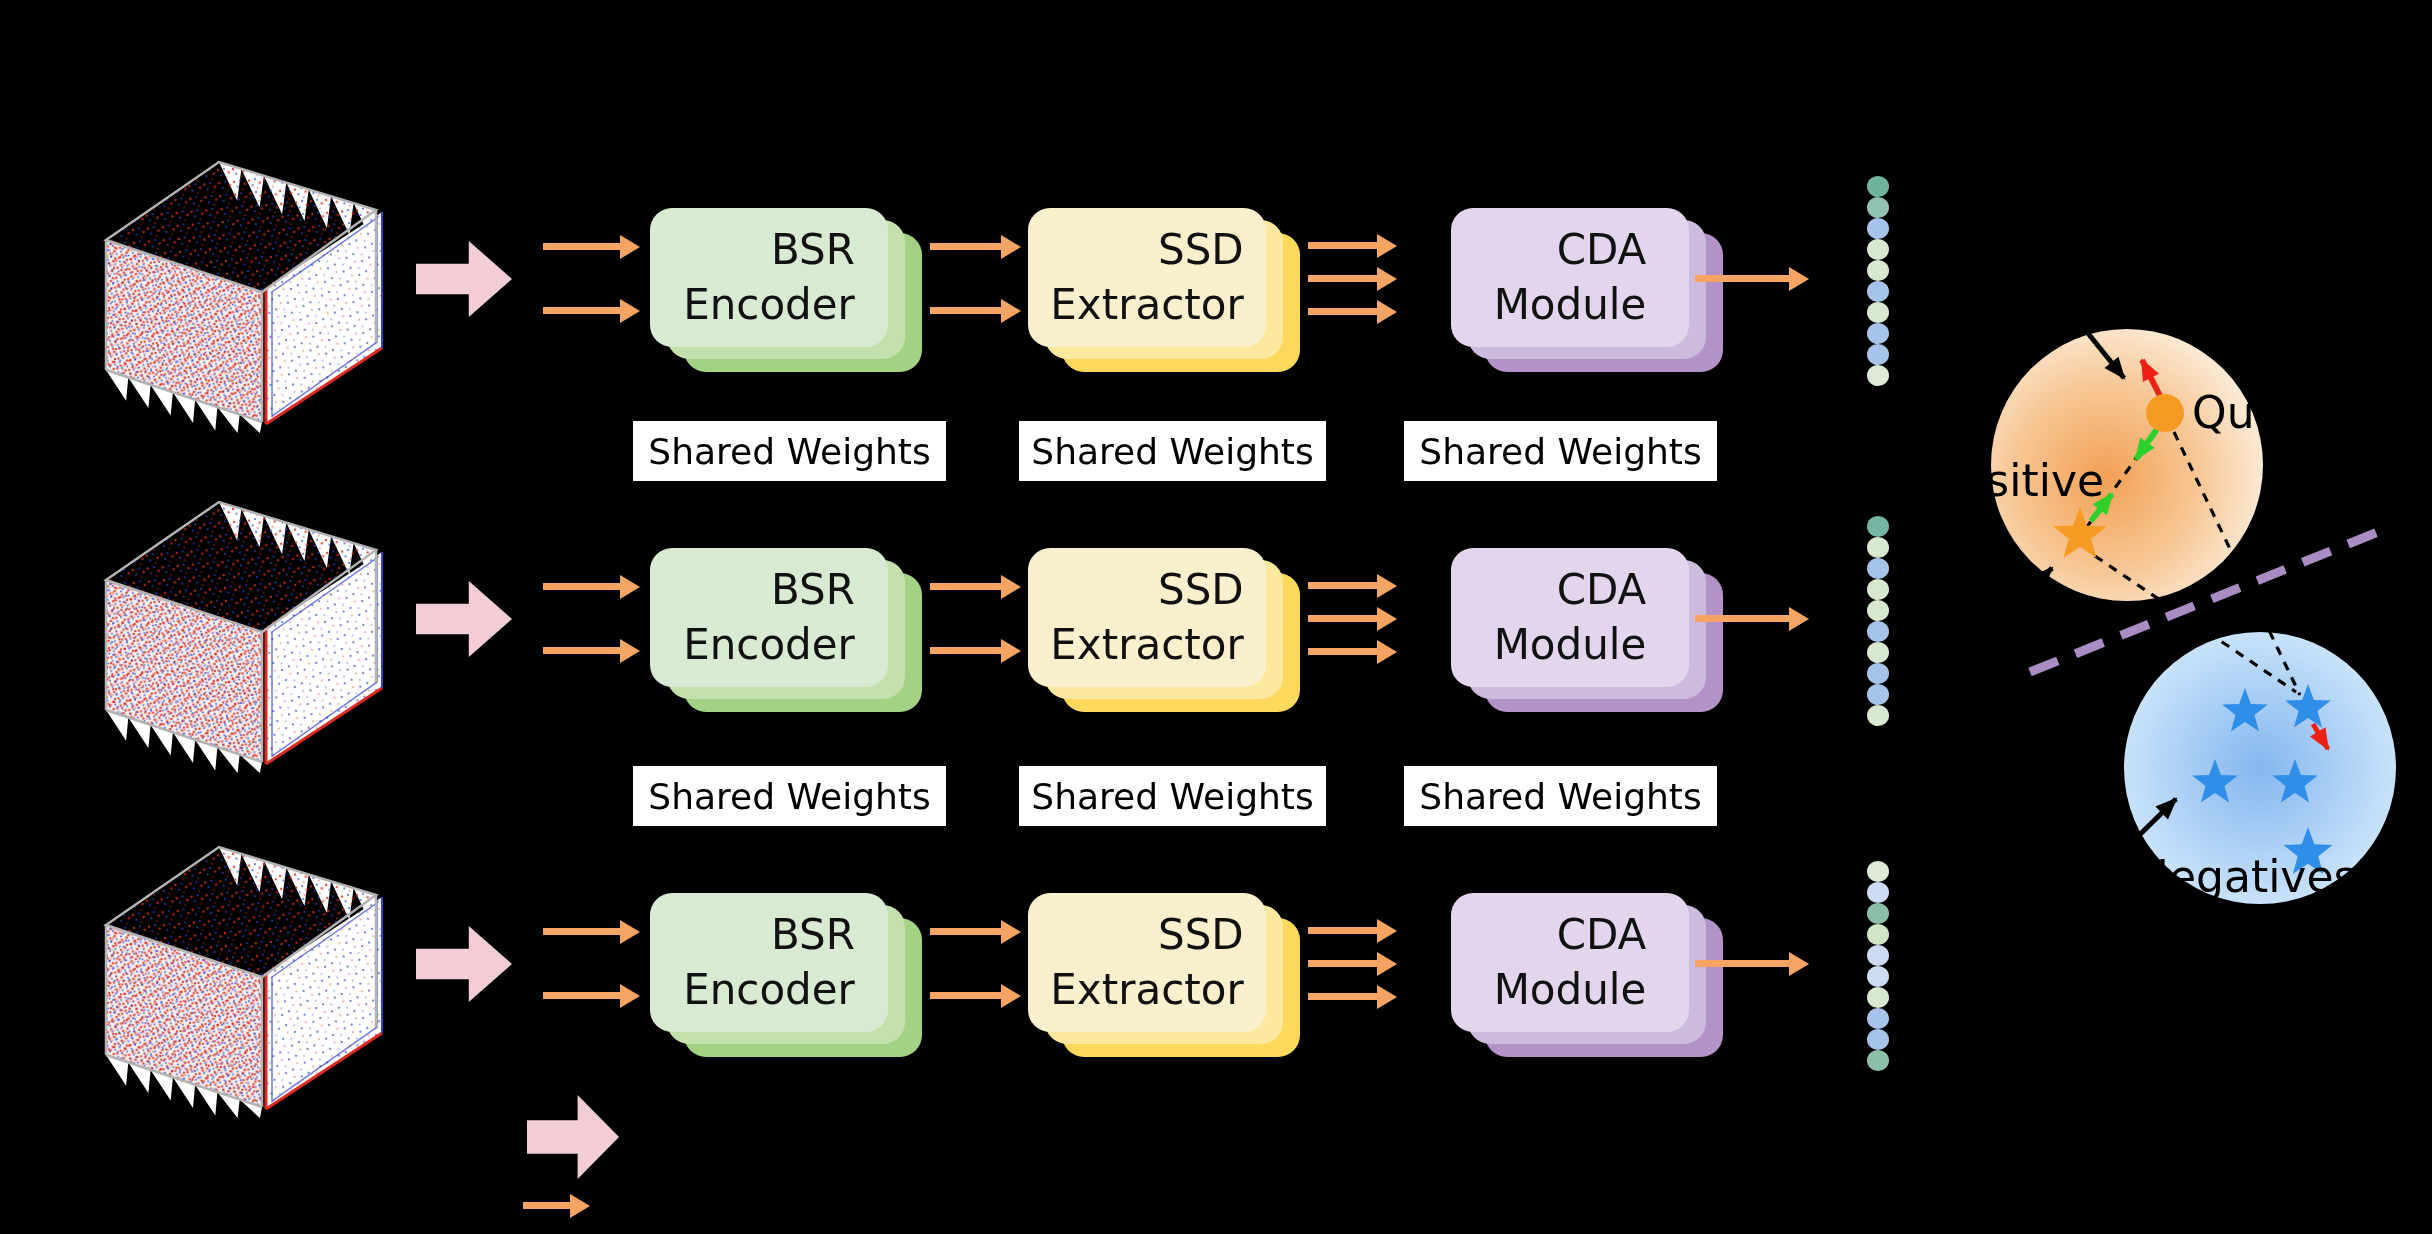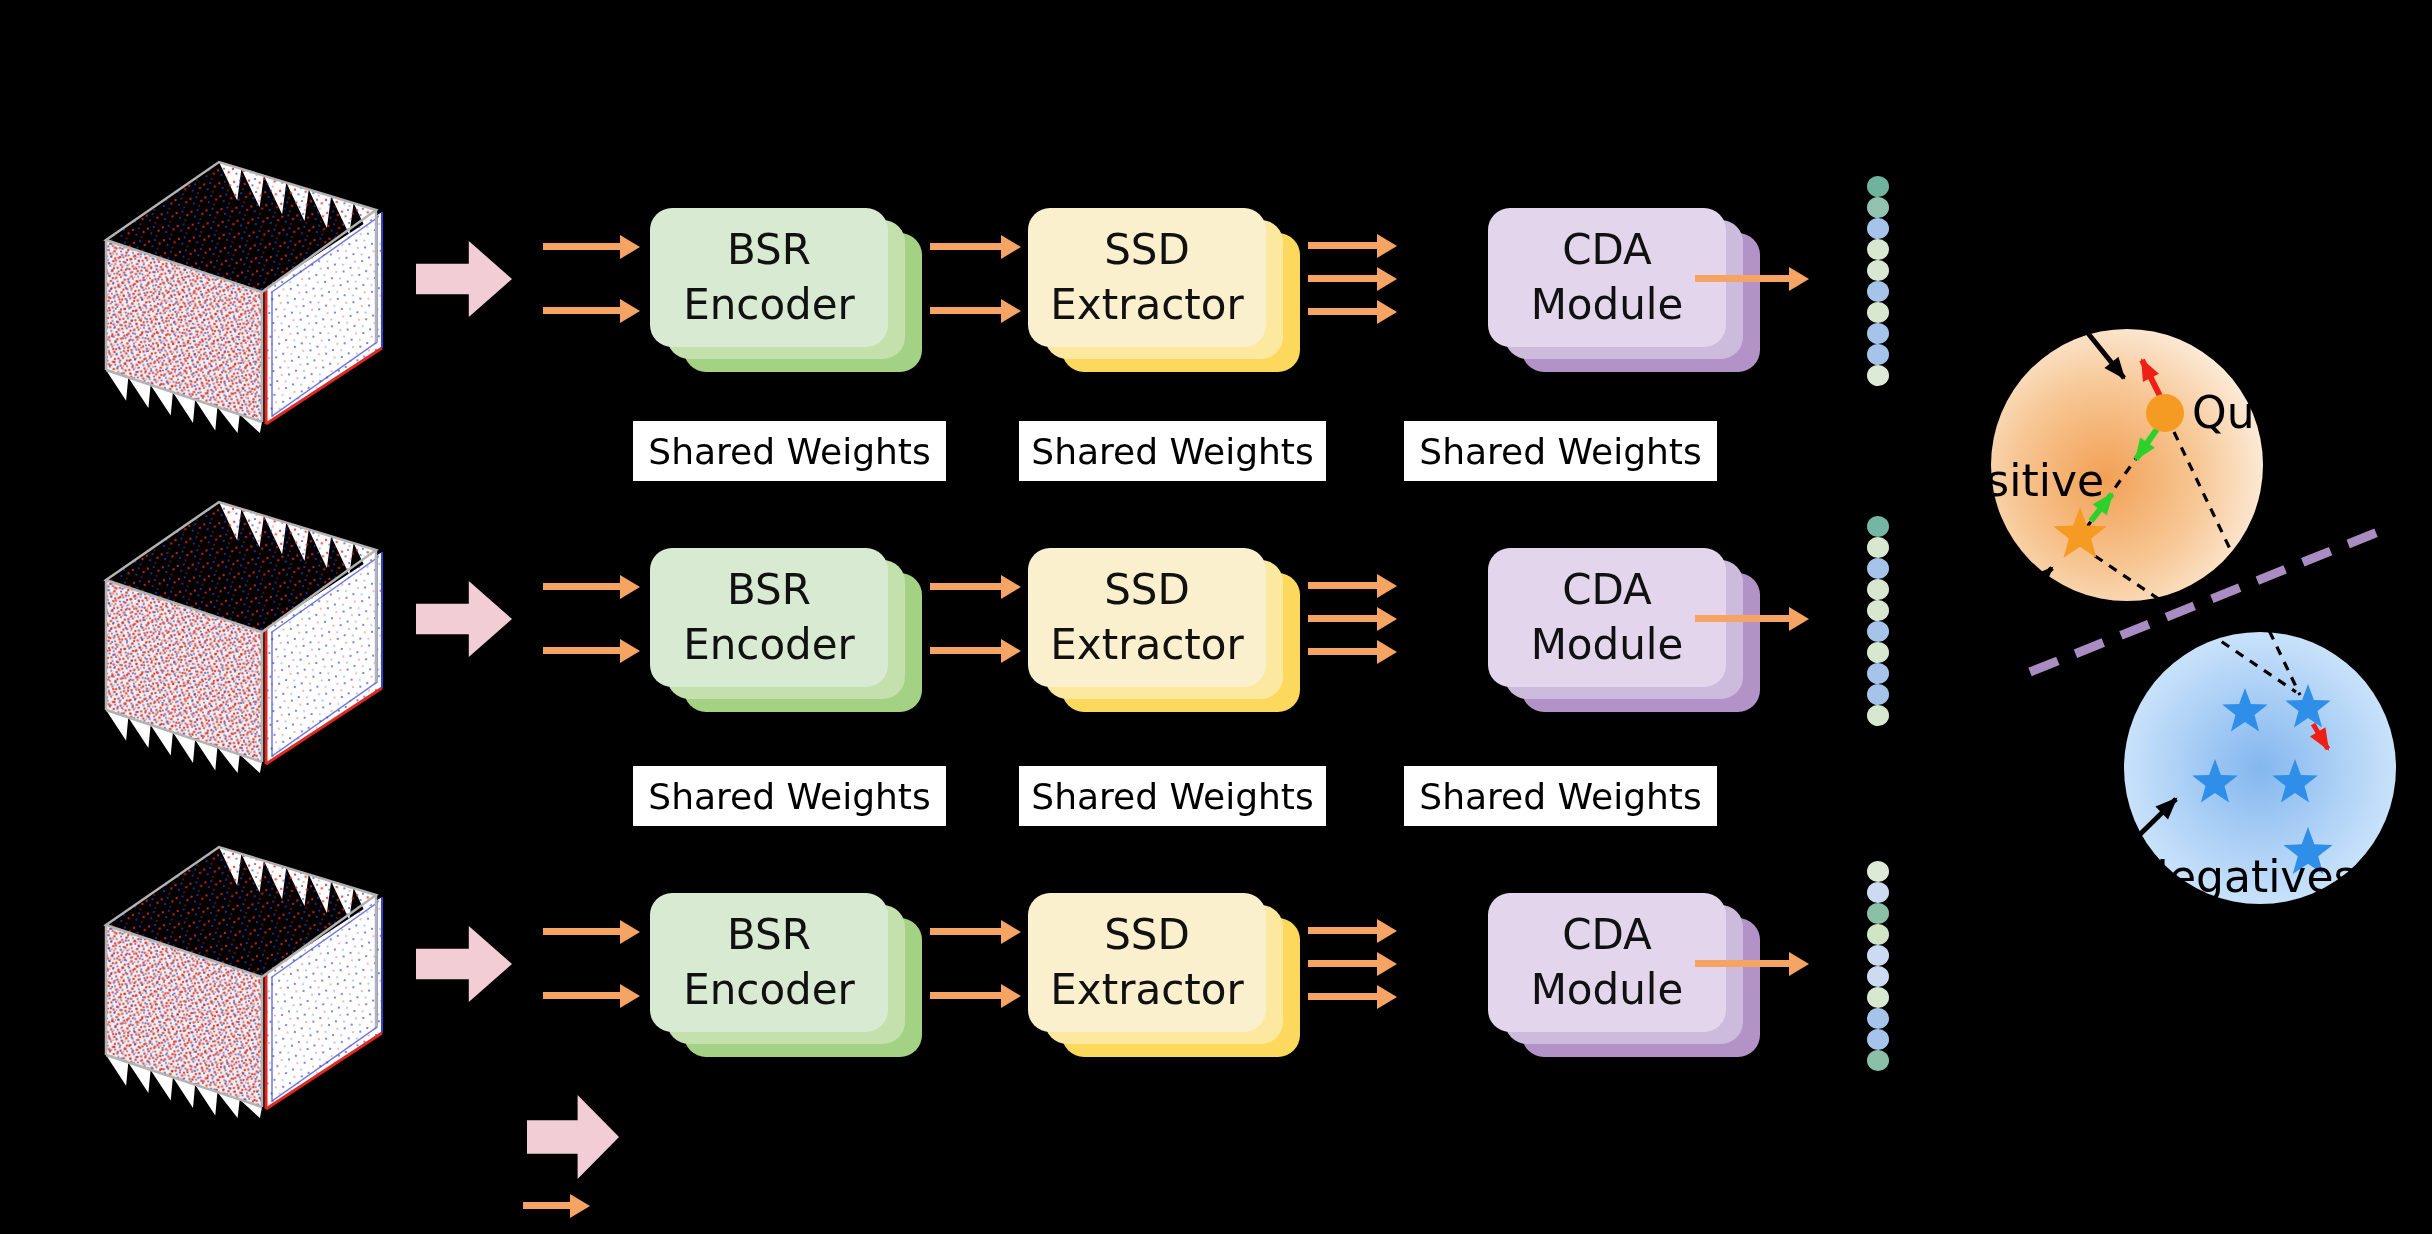--- a/index.html
+++ b/index.html
@@ -19,28 +19,28 @@
   .a-in1{left:543px;top:calc(var(--cy) - 35px);width:78px;}
   .a-in2{left:543px;top:calc(var(--cy) + 29px);width:78px;}
   .a-mid1{left:930px;top:calc(var(--cy) - 35px);width:72px;}
   .a-mid2{left:930px;top:calc(var(--cy) + 29px);width:72px;}
   .a-t1{left:1308px;top:calc(var(--cy) - 36px);width:70px;}
   .a-t2{left:1308px;top:calc(var(--cy) - 3px);width:70px;}
   .a-t3{left:1308px;top:calc(var(--cy) + 30px);width:70px;}
   .a-out{left:1695px;top:calc(var(--cy) - 3px);width:95px;}
   
   .sbox{position:absolute;width:238px;height:139px;top:calc(var(--cy) - 70px);}
-  .sbox.bsr{left:650px}.sbox.ssd{left:1028px}.sbox.cda{left:1488px}
+  .sbox.bsr{left:650px}.sbox.ssd{left:1028px}.sbox.cda{left:1451px}
   .layer{position:absolute;width:238px;height:139px;border-radius:22px;}
   .l3{left:34px;top:25px}.l2{left:17px;top:12px}
   .l1{left:0;top:0;display:flex;flex-direction:column;align-items:center;justify-content:center;}
   .bsr .l3{background:var(--bsr-back)}.bsr .l2{background:var(--bsr-mid)}.bsr .l1{background:var(--bsr-front)}
   .ssd .l3{background:var(--ssd-back)}.ssd .l2{background:var(--ssd-mid)}.ssd .l1{background:var(--ssd-front)}
   .cda .l3{background:var(--cda-back)}.cda .l2{background:var(--cda-mid)}.cda .l1{background:var(--cda-front)}
-  .blabel{font-size:42px;line-height:1.3;color:var(--label-text);text-align:center;}
+  .blabel{font-size:42px;line-height:1.3;color:var(--label-text);text-align:right;}
   .blabel span{display:block;}
   
   .dot-col{position:absolute;left:1867px;top:calc(var(--cy) - 102px);display:flex;flex-direction:column;}
   .dot{width:22px;height:21px;border-radius:50%;}
   
   .sw{position:absolute;height:60px;background:var(--shared-weights-bg);color:#000;
       display:flex;align-items:center;justify-content:center;font-size:36px;}
   .swa{top:421px}.swb{top:766px}
   .sw1{left:633px;width:313px}.sw2{left:1019px;width:307px}.sw3{left:1404px;width:313px}
   

